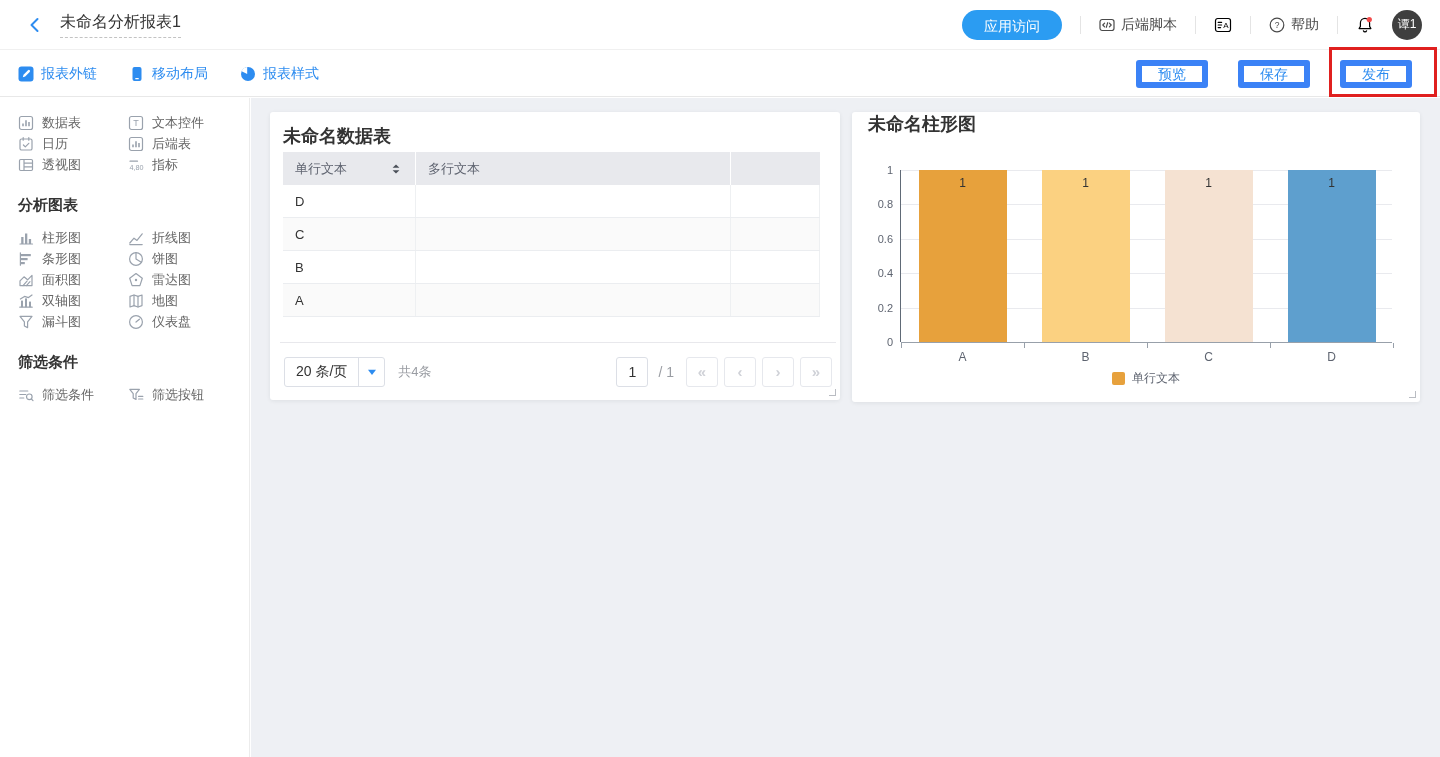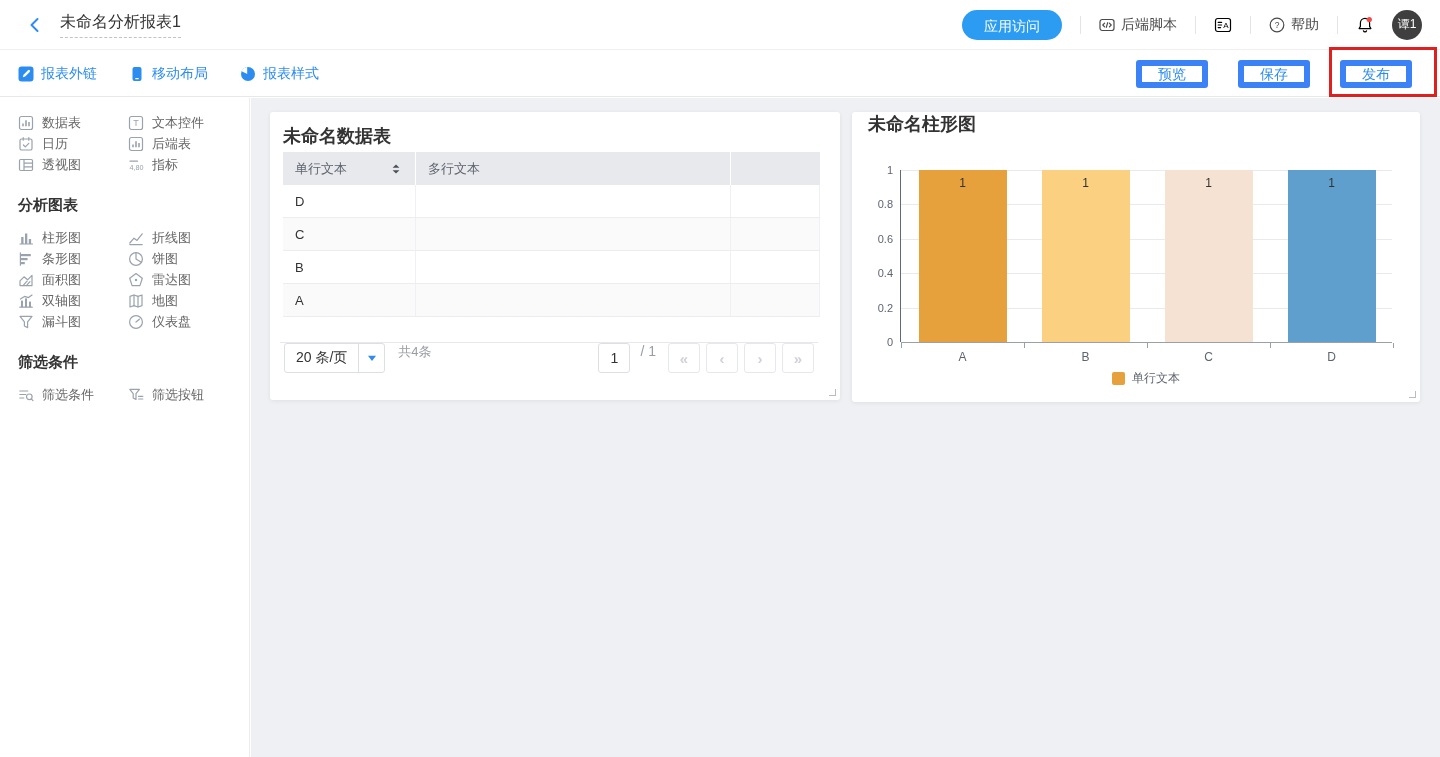--- a/index.html
+++ b/index.html
@@ -57,22 +57,22 @@
   .t-row { display:flex; height:33px; border-bottom:1px solid #ebedf0; }
   .t-head { background:#e8e9ed; border-bottom:none; color:#5f6470; }
   .t-cell { display:flex; align-items:center; padding:0 12px; border-right:1px solid #e6e8ec; overflow:hidden; }
   .t-head .t-cell { border-right:1px solid #fff; justify-content:space-between; }
   .t-cell:last-child { border-right:none; }
   .t-body .t-cell { color:#333; border-right:1px solid #eef0f2; }
   .t-row.alt { background:#fafafa; }
   .sort-ic { width:14px; height:14px; display:inline-flex; cursor:pointer; }
 
   
-  .pgbar { position:absolute; left:10px; right:22px; bottom:0; height:58px; border-top:1px solid #e8e8ec;
-    display:flex; padding:0 4px; font-size:13px; }
+  .pgbar { position:absolute; left:10px; right:4px; bottom:0; height:58px; border-top:1px solid #e8e8ec;
+    display:flex; align-items:center; padding:0 4px; font-size:13px; }
   .size-box { display:flex; height:30px; border:1px solid #dcdfe6; border-radius:3px; background:#fff;
     align-items:stretch; cursor:pointer; }
   .size-label { display:flex; align-items:center; padding:0 11px; color:#333; font-size:14px; }
   .size-caret { width:26px; border-left:1px solid #dcdfe6; display:flex; align-items:center; justify-content:center; }
   .total-label { margin-left:13px; color:#9a9da3; }
   .pg-spacer { flex:1; }
   .page-box { width:32px; height:30px; border:1px solid #dcdfe6; border-radius:3px; background:#fff;
     display:flex; align-items:center; justify-content:center; color:#333; font-size:14px; }
   .page-of { color:#9a9da3; margin:0 12px 0 10px; font-size:14px; }
   .pg-nav { display:flex; gap:6px; }

